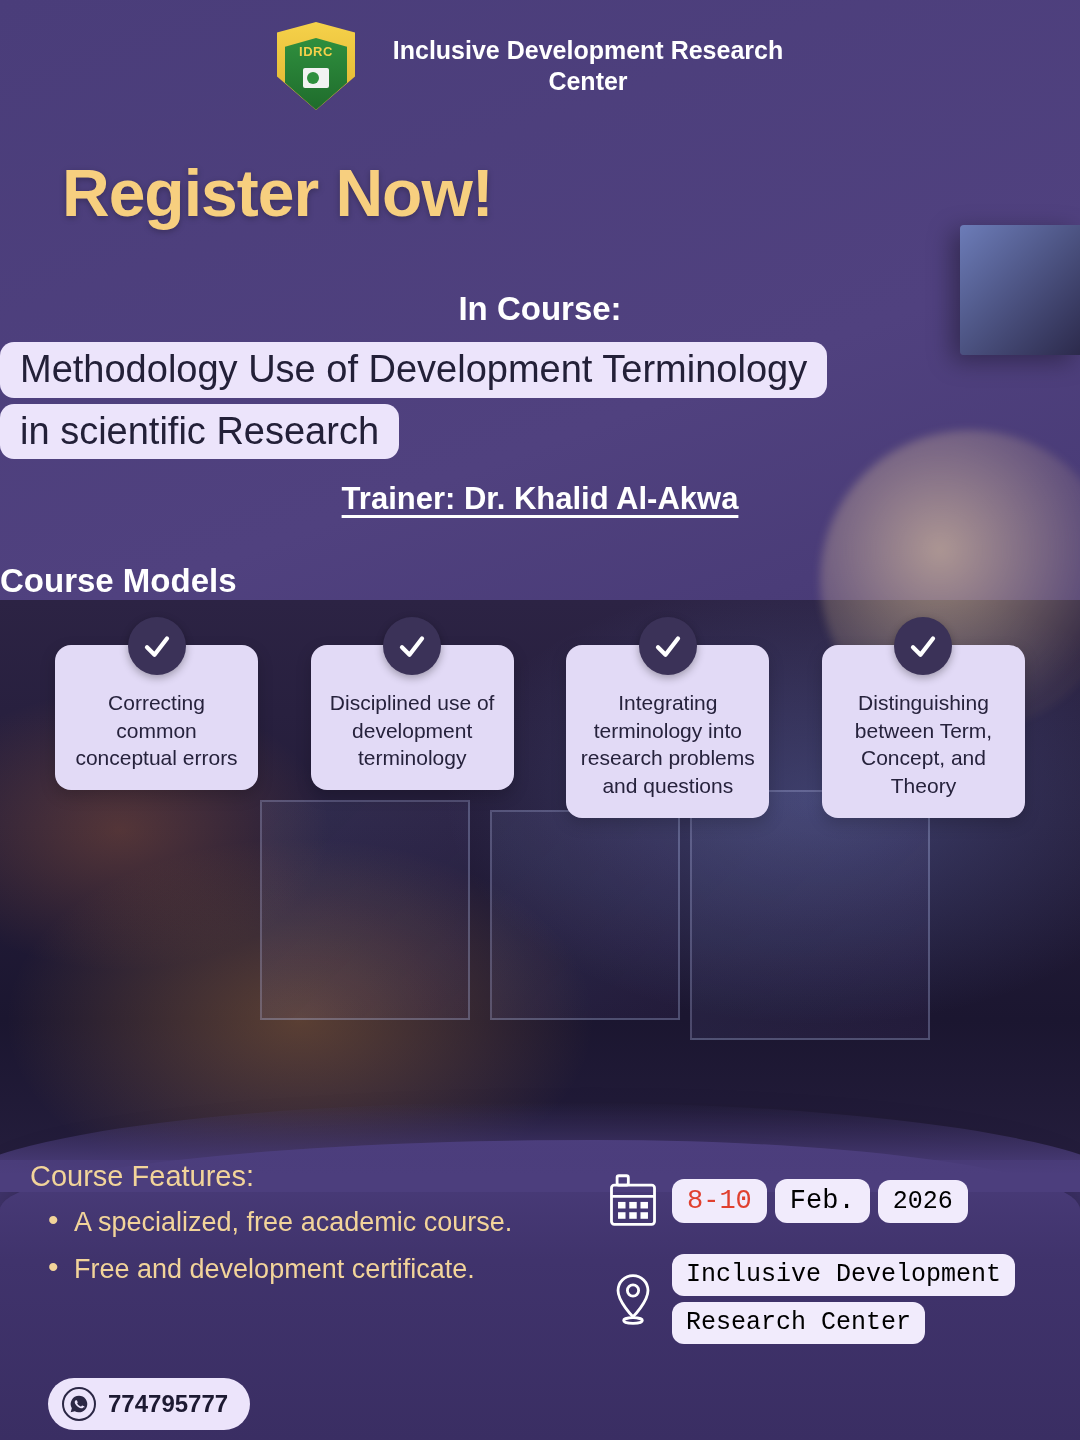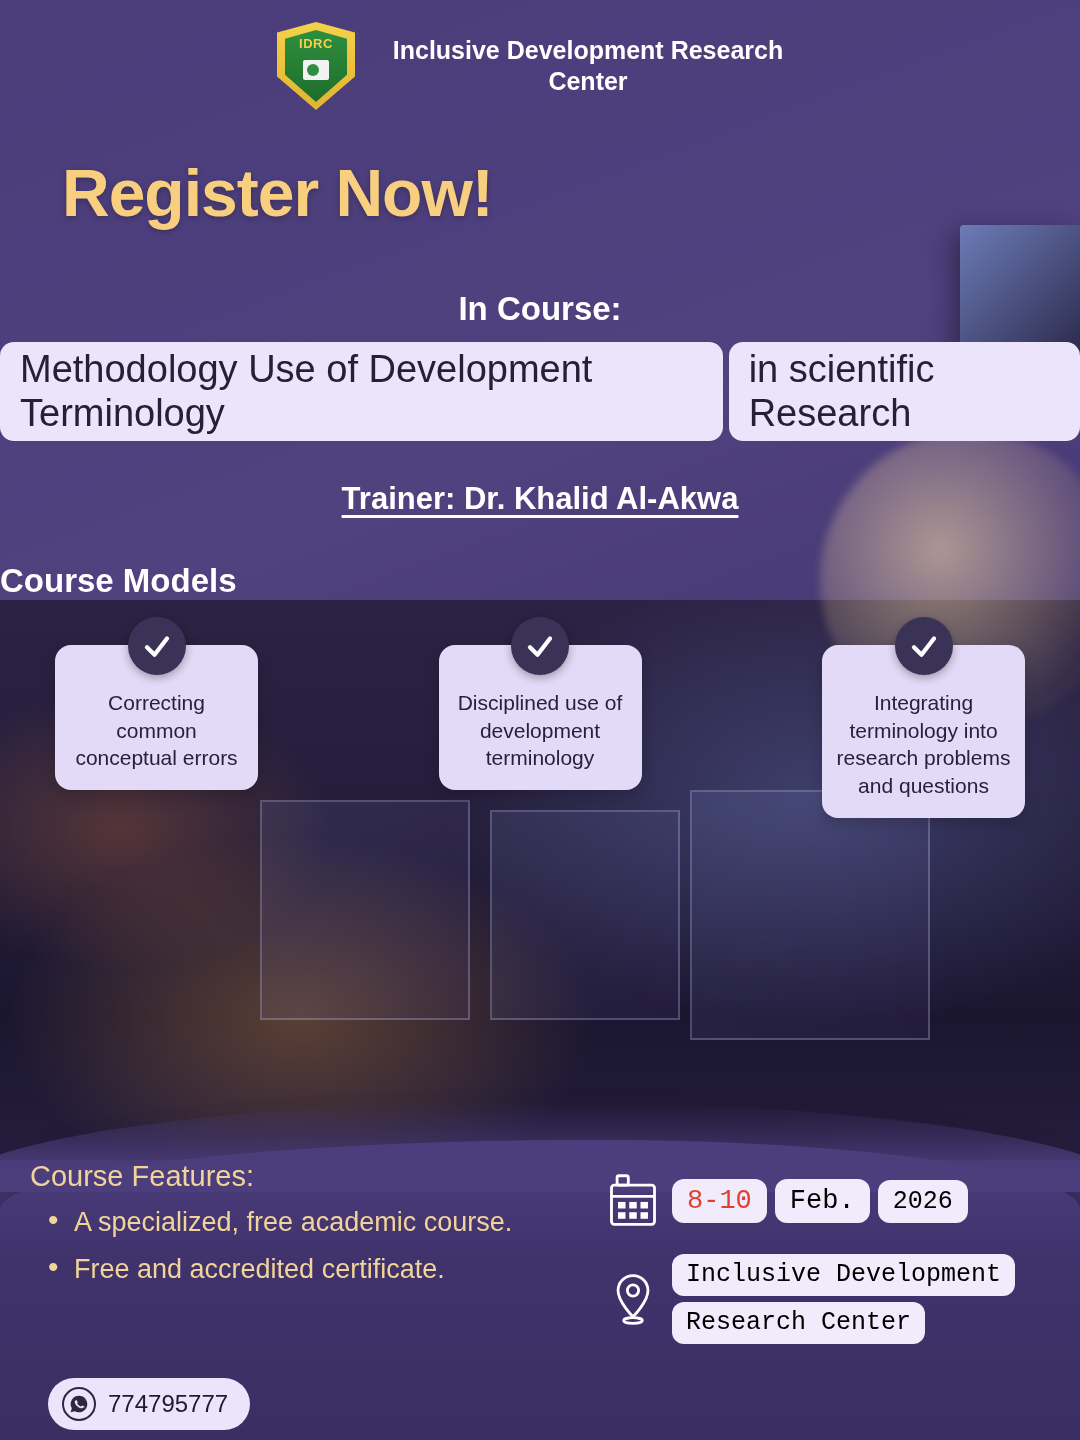--- a/index.html
+++ b/index.html
@@ -70,21 +70,21 @@
   .header {
     position: absolute; top: 22px; left: 0; width: 1080px;
     display: flex; align-items: center; justify-content: center; gap: 18px;
     z-index: 10;
   }
   .logo { width: 78px; height: 88px; position: relative; }
   .shield {
     width: 78px; height: 88px;
     background: linear-gradient(180deg, #f5d14a, #e0b42f);
     clip-path: polygon(50% 0%, 100% 12%, 100% 62%, 50% 100%, 0% 62%, 0% 12%);
-    display: flex; align-items: center; justify-content: center;
+    display: flex; align-items: flex-end; justify-content: center;
     box-shadow: 0 2px 8px rgba(0,0,0,0.4);
   }
   .shield-inner {
     width: 62px; height: 72px;
     background: linear-gradient(180deg, #2f8f3e, #1f6c2c);
     clip-path: polygon(50% 0%, 100% 12%, 100% 62%, 50% 100%, 0% 62%, 0% 12%);
     position: relative;
   }
   .shield-text {
     position: absolute; top: 6px; left: 0; width: 100%;
@@ -112,21 +112,21 @@
     text-shadow: 0 2px 6px rgba(0,0,0,0.25);
   }
 
   
   .in-course {
     position: absolute; top: 290px; left: 0; width: 1080px; text-align: center;
     color: #fff; font-size: 33px; font-weight: bold; z-index: 10;
   }
   .title-lines {
     position: absolute; top: 342px; left: 0; width: 1080px;
-    display: flex; flex-direction: row; align-items: center; gap: 6px; z-index: 10;
+    display: flex; flex-direction: column; align-items: flex-start; gap: 6px; z-index: 10;
   }
   .title-line {
     background: #ece4fb; color: #232038;
     font-size: 38px; font-weight: 500;
     border-radius: 14px; padding: 6px 20px;
     line-height: 1.15;
   }
   .trainer {
     position: absolute; top: 481px; left: 0; width: 1080px; text-align: center;
     color: #ffffff; font-size: 31px; font-weight: bold; z-index: 10;
@@ -179,21 +179,21 @@
 
   .whatsapp {
     position: absolute; left: 48px; top: 1378px; z-index: 10;
     display: flex; align-items: center; gap: 12px;
     background: #ece4fb; border-radius: 26px; padding: 9px 22px 9px 14px;
   }
   .wa-icon {
     width: 34px; height: 34px; border-radius: 50%;
     border: 2.5px solid #2b2744; display:flex; align-items:center; justify-content:center;
   }
-  .wa-num { color: #1d1a32; font-size: 24px; font-weight: normal; }
+  .wa-num { color: #1d1a32; font-size: 24px; font-weight: bold; }
 
   
   .info { position: absolute; right: 58px; top: 1170px; z-index: 10; width: 420px; }
   .info-row { display: flex; align-items: center; gap: 8px; margin-bottom: 22px; font-family: Liberation Mono, monospace; }
   .info-icon { width: 62px; height: 62px; flex: 0 0 62px; display:flex; align-items:center; justify-content:center; }
   .chips { display: flex; align-items: center; gap: 8px; flex-wrap: nowrap; }
   .chip {
     background: #f1ebfc; border-radius: 12px; padding: 7px 15px;
     font-size: 27px; color: #000000; white-space: nowrap;
   }
@@ -271,27 +271,35 @@
       <span>Disciplined use of development terminology</span>
     </div>
     <div class="model-card">
       <div class="check">
         <svg viewBox="0 0 24 24" fill="none" stroke="#ffffff" stroke-width="3.4" stroke-linecap="round" stroke-linejoin="round">
             <polyline points="4,13 10,19 20,6"></polyline>
           </svg>
       </div>
       <span>Integrating terminology into research problems and questions</span>
     </div>
+    <div class="model-card">
+      <div class="check">
+        <svg viewBox="0 0 24 24" fill="none" stroke="#ffffff" stroke-width="3.4" stroke-linecap="round" stroke-linejoin="round">
+            <polyline points="4,13 10,19 20,6"></polyline>
+          </svg>
+      </div>
+      <span>Distinguishing between Term, Concept, and Theory</span>
+    </div>
   </div>
 
   <div class="features">
     <div class="features-title">Course Features:</div>
     <ul>
       <li>A specialized, free academic course.</li>
-      <li>Free and accredited certificate.</li>
+      <li>Free and development certificate.</li>
     </ul>
   </div>
 
   <div class="whatsapp">
     <div class="wa-icon">
       <svg viewBox="0 0 24 24" width="20" height="20" fill="#2b2744">
           <path d="M12 2a10 10 0 0 0-8.6 15.1L2 22l5-1.3A10 10 0 1 0 12 2zm5.3 14c-.2.6-1.2 1.2-1.7 1.2-.5 0-1 .2-3.2-.7-2.7-1.1-4.4-3.9-4.5-4.1-.1-.2-1-1.4-1-2.6s.6-1.8.9-2.1c.2-.2.5-.3.7-.3h.5c.2 0 .4 0 .6.5l.8 2c.1.2.1.3 0 .5l-.4.5c-.1.2-.3.3-.1.6.2.3.8 1.3 1.7 2.1 1.2 1 2.1 1.3 2.4 1.5.3.1.4.1.6-.1l.8-1c.2-.2.3-.2.6-.1l2 .9c.3.2.4.2.5.3.1.2.1.6-.1 1.2z"></path>
         </svg>
     </div>
     <div class="wa-num">774795777</div>

